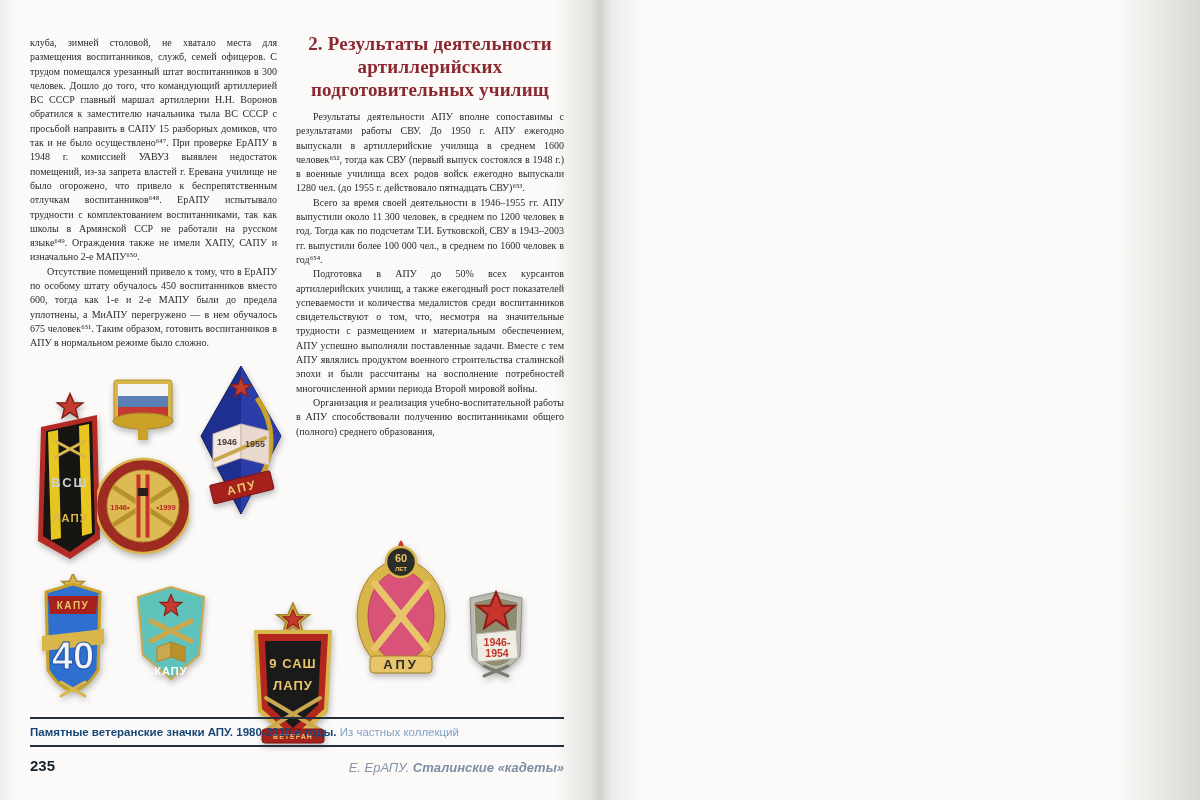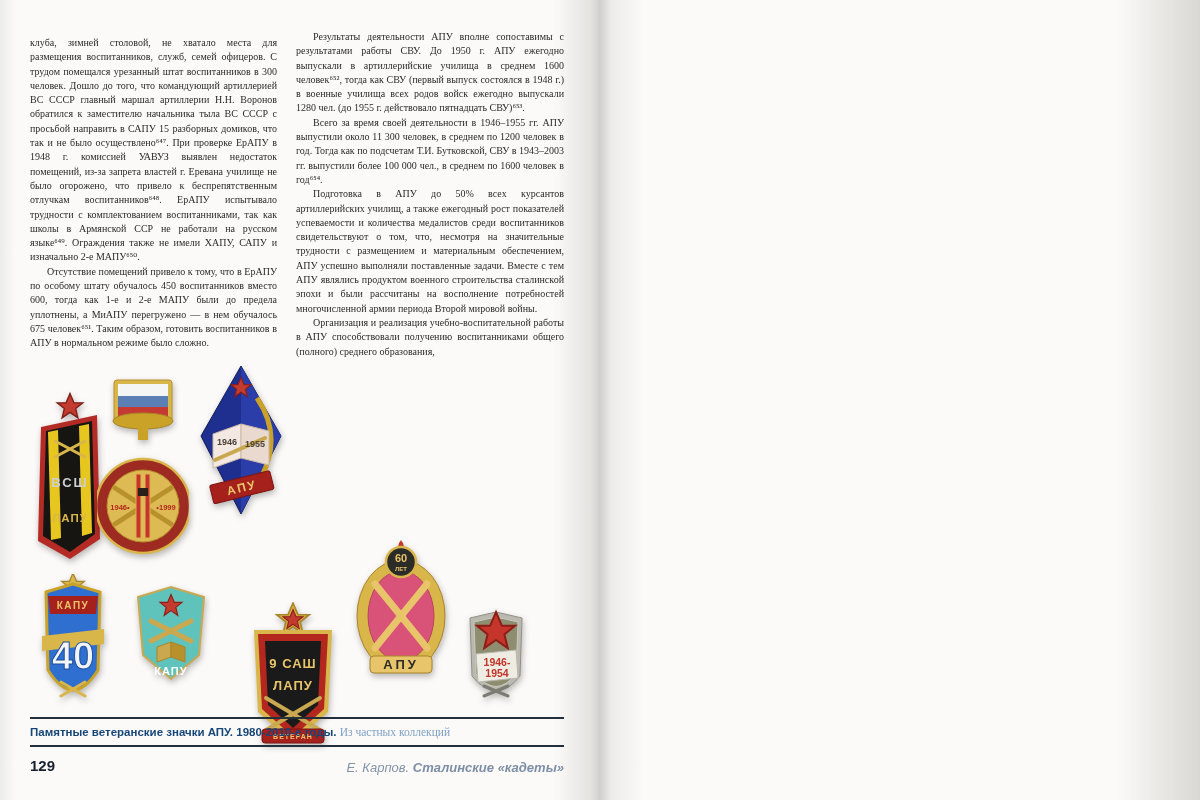--- a/index.html
+++ b/index.html
@@ -38,21 +38,21 @@
   .badge svg{display:block;}
   .badge text{font-family:"Liberation Sans","DejaVu Sans",sans-serif;}
   .rule{position:absolute;background:#232f3b;}
   .rule-top{left:30px;top:717px;width:534px;height:2px;}
   .rule-bottom{left:30px;top:745px;width:534px;height:1.6px;}
   .caption{
     position:absolute;left:30px;top:723px;width:534px;
     font-family:"Liberation Sans","DejaVu Sans",sans-serif;font-size:11.5px;line-height:18px;
   }
   .caption .cap-bold{font-weight:bold;color:#164678;}
-  .caption .cap-note{color:#7fa1c6;font-family:Liberation Serif, serif;}
+  .caption .cap-note{color:#7fa1c6;}
   .footer-num{
     position:absolute;font-family:"Liberation Sans","DejaVu Sans",sans-serif;
     font-weight:bold;font-size:15px;color:#17212e;
   }
   .lp-num{left:30px;top:757px;}
   .running{
     position:absolute;font-family:"Liberation Sans","DejaVu Sans",sans-serif;
     font-style:italic;font-size:13px;color:#8494a8;
   }
   .lp-running{left:250px;top:760px;width:314px;text-align:right;}
@@ -62,20 +62,21 @@
 <body>
 
 <div class="page page-left">
 
   <div class="col lp-col1">
     <p class="body-p">клуба, зимней столовой, не хватало места для размещения воспитанников, служб, семей офицеров. С трудом помещался урезанный штат воспитанников в 300 человек. Дошло до того, что командующий артиллерией ВС СССР главный маршал артиллерии Н.Н. Воронов обратился к заместителю начальника тыла ВС СССР с просьбой направить в САПУ 15 разборных домиков, что так и не было осуществлено⁶⁴⁷. При проверке ЕрАПУ в 1948 г. комиссией УАВУЗ выявлен недостаток помещений, из-за запрета властей г. Еревана училище не было огорожено, что привело к беспрепятственным отлучкам воспитанников⁶⁴⁸. ЕрАПУ испытывало трудности с комплектованием воспитанниками, так как школы в Армянской ССР не работали на русском языке⁶⁴⁹. Ограждения также не имели ХАПУ, САПУ и изначально 2-е МАПУ⁶⁵⁰.</p>
     <p class="body-p ind">Отсутствие помещений привело к тому, что в ЕрАПУ по особому штату обучалось 450 воспитанников вместо 600, тогда как 1-е и 2-е МАПУ были до предела уплотнены, а МиАПУ перегружено — в нем обучалось 675 человек⁶⁵¹. Таким образом, готовить воспитанников в АПУ в нормальном режиме было сложно.</p>
   </div>
 
   <div class="col lp-col2">
+    <h2 class="chapter-heading">2. Результаты деятельности артиллерийских подготовительных училищ</h2>
     <p class="body-p ind">Результаты деятельности АПУ вполне сопоставимы с результатами работы СВУ. До 1950 г. АПУ ежегодно выпускали в артиллерийские училища в среднем 1600 человек⁶⁵², тогда как СВУ (первый выпуск состоялся в 1948 г.) в военные училища всех родов войск ежегодно выпускали 1280 чел. (до 1955 г. действовало пятнадцать СВУ)⁶⁵³.</p>
     <p class="body-p ind">Всего за время своей деятельности в 1946–1955 гг. АПУ выпустили около 11 300 человек, в среднем по 1200 человек в год. Тогда как по подсчетам Т.И. Бутковской, СВУ в 1943–2003 гг. выпустили более 100 000 чел., в среднем по 1600 человек в год⁶⁵⁴.</p>
     <p class="body-p ind">Подготовка в АПУ до 50% всех курсантов артиллерийских училищ, а также ежегодный рост показателей успеваемости и количества медалистов среди воспитанников свидетельствуют о том, что, несмотря на значительные трудности с размещением и материальным обеспечением, АПУ успешно выполняли поставленные задачи. Вместе с тем АПУ являлись продуктом военного строительства сталинской эпохи и были рассчитаны на восполнение потребностей многочисленной армии периода Второй мировой войны.</p>
     <p class="body-p ind">Организация и реализация учебно-воспитательной работы в АПУ способствовали получению воспитанниками общего (полного) среднего образования,</p>
   </div>
 
   <div class="badges">
 
     <div class="badge" style="left:33px;top:391px;width:72px;height:172px;">
       <svg width="72" height="172" viewBox="0 0 72 172">
@@ -202,21 +203,21 @@
             <line x1="23" y1="44" x2="75" y2="108"></line>
         </g>
         <circle cx="49" cy="22" r="15" fill="#2b2b28" stroke="#d9b64a" stroke-width="2.5"></circle>
         <text x="49" y="22" text-anchor="middle" font-size="11" font-weight="bold" fill="#e8c56a">60</text>
         <text x="49" y="31" text-anchor="middle" font-size="6" font-weight="bold" fill="#e8c56a">ЛЕТ</text>
         <rect x="18" y="116" width="62" height="17" rx="4" fill="#e8c56a" stroke="#a8842a"></rect>
         <text x="49" y="129" text-anchor="middle" font-size="13" font-weight="bold" letter-spacing="3" fill="#2b2b28">АПУ</text>
       </svg>
     </div>
 
-    <div class="badge" style="left:460px;top:604px;width:72px;height:108px;">
+    <div class="badge" style="left:460px;top:584px;width:72px;height:108px;">
       <svg width="72" height="108" viewBox="0 0 72 108">
         <path d="M10,14 L36,8 L62,14 L60,72 Q36,102 12,72 Z" fill="#b9b9b0" stroke="#8f8f86"></path>
         <path d="M14,18 L36,13 L58,18 L56,70 Q36,95 16,70 Z" fill="#8e8d70" stroke="#c9c9c0"></path>
         <g transform="translate(36,28) scale(2.0)">
             <path d="M0,-10 L2.94,-3.09 L9.51,-3.09 L4.19,1.18 L5.88,8.09 L0,4 L-5.88,8.09 L-4.19,1.18 L-9.51,-3.09 L-2.94,-3.09 Z" fill="#c6352b" stroke="#8d1d16"></path>
           </g>
         <polygon points="16,50 56,46 58,74 18,78" fill="#efece4" stroke="#b9b9b0"></polygon>
         <text x="37" y="62" text-anchor="middle" font-size="10.5" font-weight="bold" fill="#c13428">1946-</text>
         <text x="37" y="73" text-anchor="middle" font-size="10.5" font-weight="bold" fill="#c13428">1954</text>
         <g stroke="#7c7c72" stroke-width="3" stroke-linecap="round">
@@ -228,23 +229,23 @@
 
   </div>
 
   <div class="rule rule-top"></div>
   <div class="caption">
     <span class="cap-bold">Памятные ветеранские значки АПУ. 1980-2010-е годы.</span>
     <span class="cap-note">Из частных коллекций</span>
   </div>
   <div class="rule rule-bottom"></div>
 
-  <div class="footer-num lp-num">129</div>
+  <div class="footer-num lp-num">235</div>
   <div class="running lp-running">
-    <span>Е. Карпов.</span>
+    <span>Е. ЕрАПУ.</span>
     <span class="rt-bold">Сталинские «кадеты»</span>
   </div>
 </div>
 
 <div class="page page-right">
   
   
 
   
   

